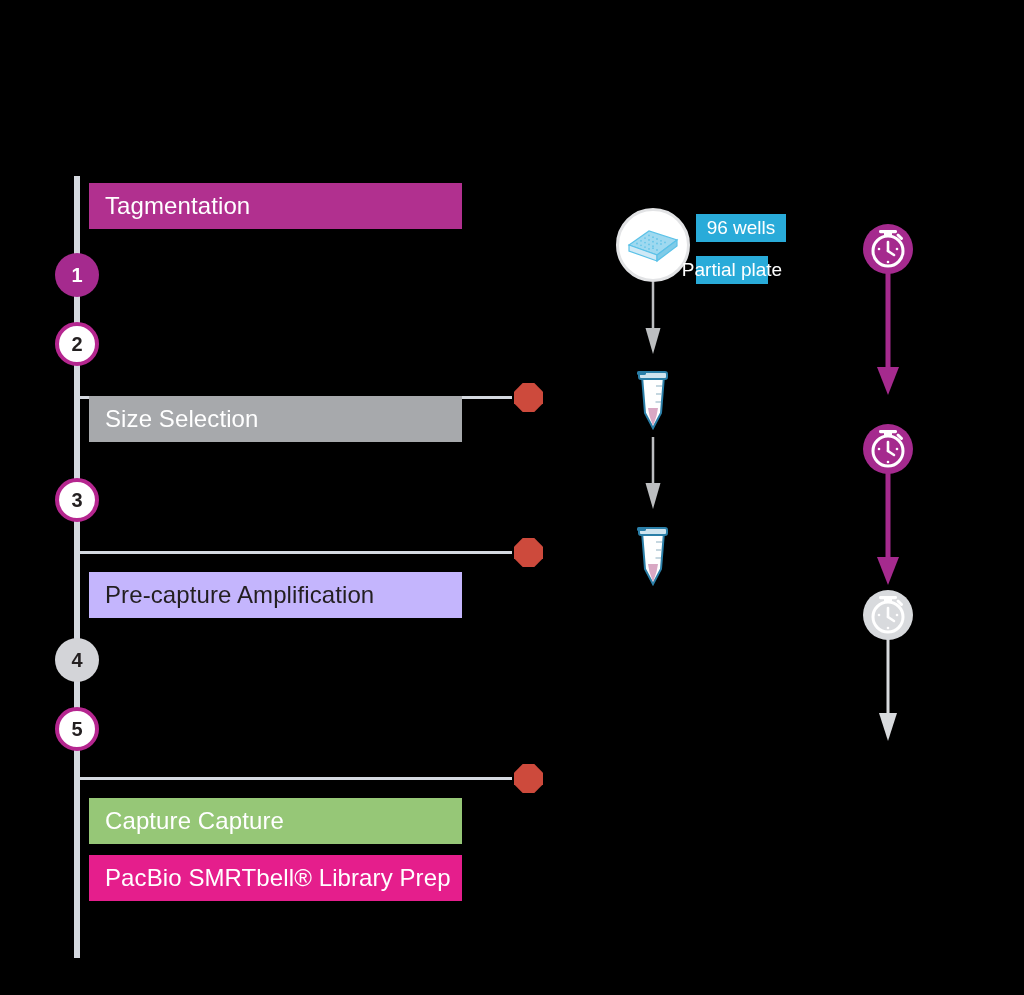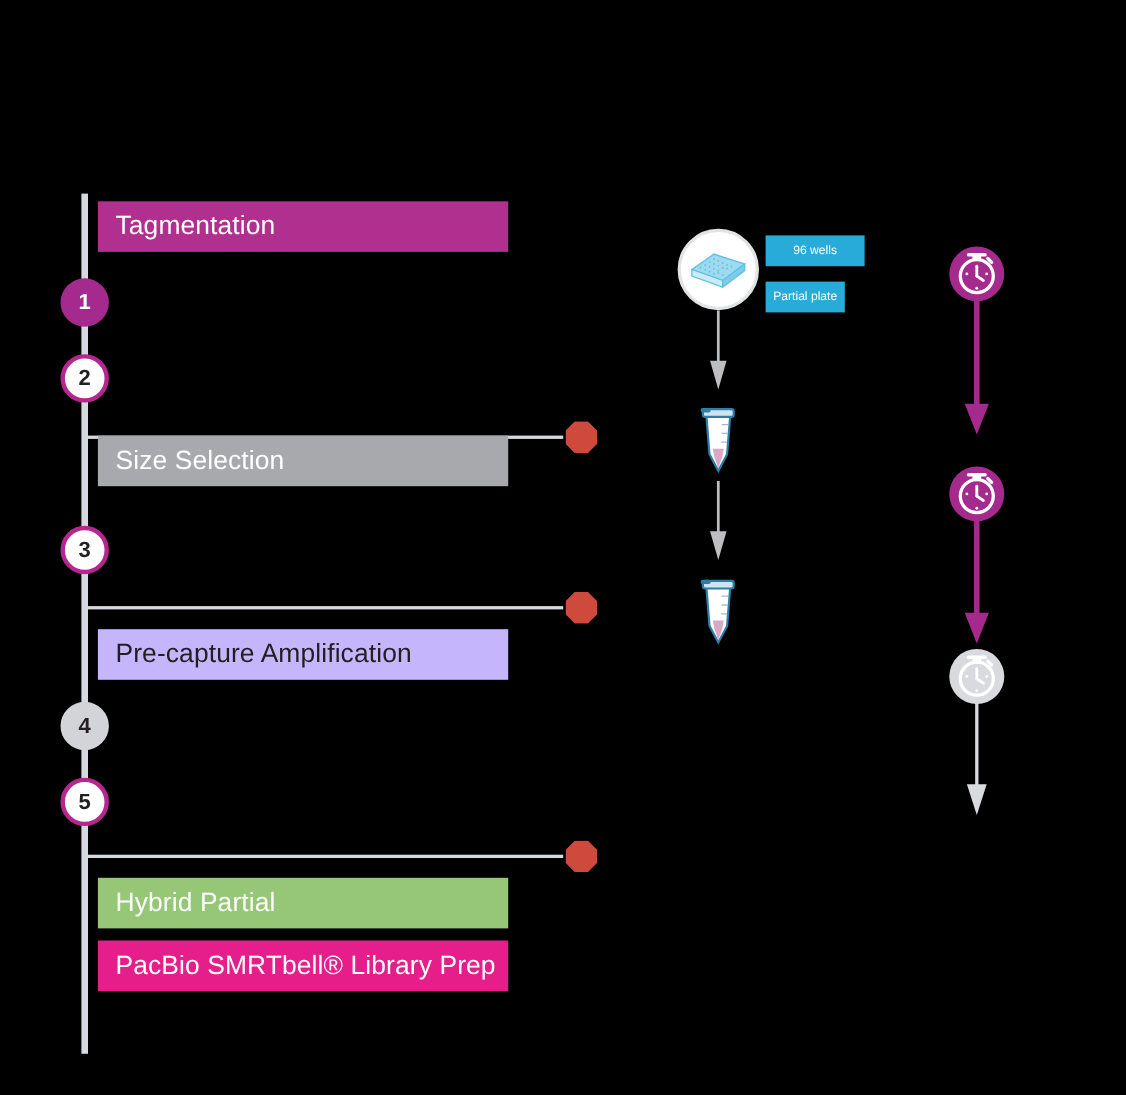--- a/index.html
+++ b/index.html
@@ -109,21 +109,21 @@
     justify-content: center;
   }
   .tag-box {
     position: absolute;
     height: 28px;
     display: flex;
     align-items: center;
     justify-content: center;
     background: #29abd9;
     color: #ffffff;
-    font-size: 11px;
+    font-size: 19px;
     padding: 4px 10px;
     box-sizing: border-box;
   }
 
   .flow-arrow {
     position: absolute;
     width: 18px;
   }
   .tube-icon {
     position: absolute;
@@ -156,21 +156,21 @@
       <div class="process-bar bar-tagmentation" style="top: 183px;">
         <span class="label-text">Tagmentation</span>
       </div>
       <div class="process-bar bar-size" style="top: 396px;">
         <span class="label-text">Size Selection</span>
       </div>
       <div class="process-bar bar-precapture" style="top: 572px;">
         <span class="label-text">Pre-capture Amplification</span>
       </div>
       <div class="process-bar bar-hybrid" style="top: 798px;">
-        <span class="label-text">Hybrid Partial</span>
+        <span class="label-text">Capture Capture</span>
       </div>
       <div class="process-bar bar-smrtbell" style="top: 855px;">
         <span class="label-text">PacBio SMRTbell® Library Prep</span>
       </div>
     </div>
 
   <div id="steps-layer">
       <div class="step-node filled-purple" style="top: 253px; left: 55px;">
         <span>1</span>
       </div>

